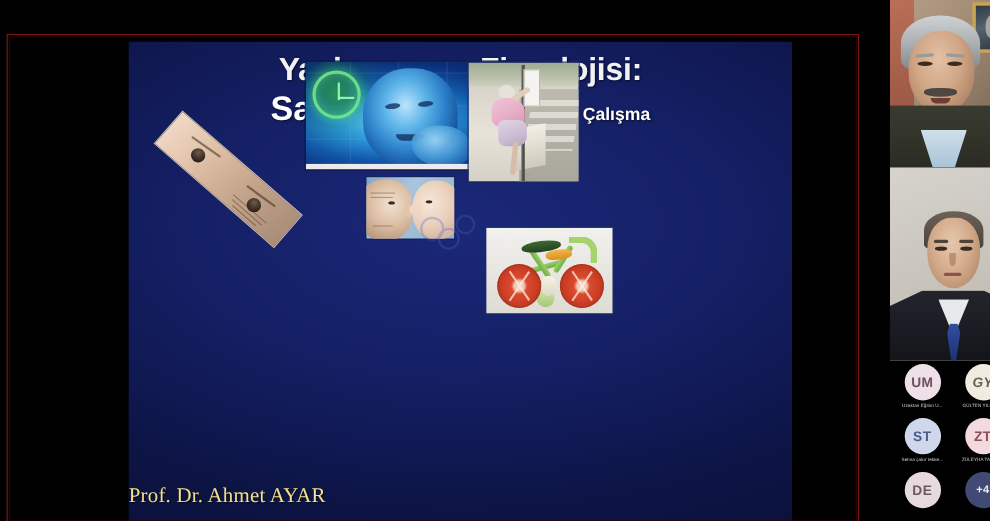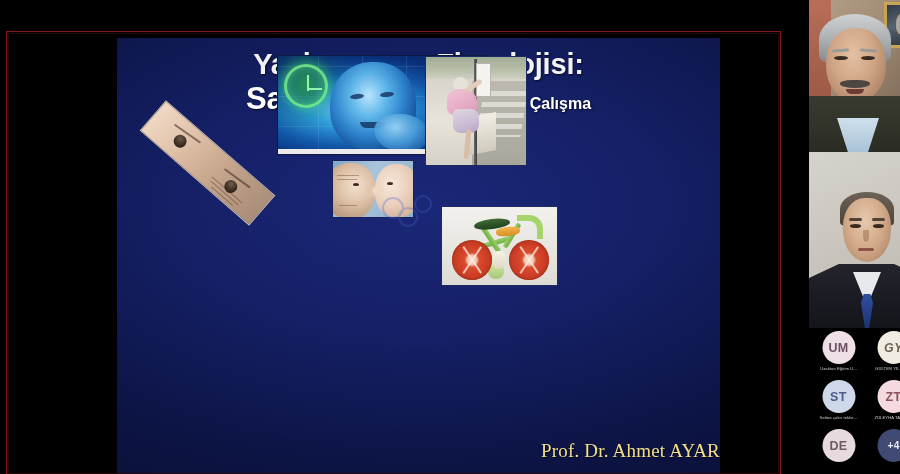--- a/index.html
+++ b/index.html
@@ -232,21 +232,21 @@
     border-radius:46%; background:linear-gradient(180deg,#cfe6a4,#a6c877); }
 
   
   .rings{ position:absolute; left:265px; top:155px; width:54px; height:40px; opacity:.3; }
   .rings i{ position:absolute; border:2px solid #4a63c8; border-radius:50%; display:block; }
   .rings .r1{ left:0; top:4px; width:22px; height:22px; }
   .rings .r2{ left:16px; top:14px; width:20px; height:20px; }
   .rings .r3{ left:32px; top:2px; width:18px; height:18px; }
 
   
-  .credits{ position:absolute; left:0; right:0; bottom:10px; text-align:right; }
+  .credits{ position:absolute; left:0; right:0; bottom:10px; text-align:left; }
   .credits div{
     font-family:"Liberation Serif", serif; color:#f5e08a; font-size:19px;
     line-height:1.38; letter-spacing:.2px; text-shadow:1px 1px 1px rgba(0,0,0,.6);
   }
 
   
   .sidebar{ position:relative; width:115px; height:474px; background:#000; flex:0 0 115px;padding-left:24px; }
 
   .vtile{ position:relative; width:115px; overflow:hidden; background:#0b0b0b; }
   .vtile.one{ height:152px; }

